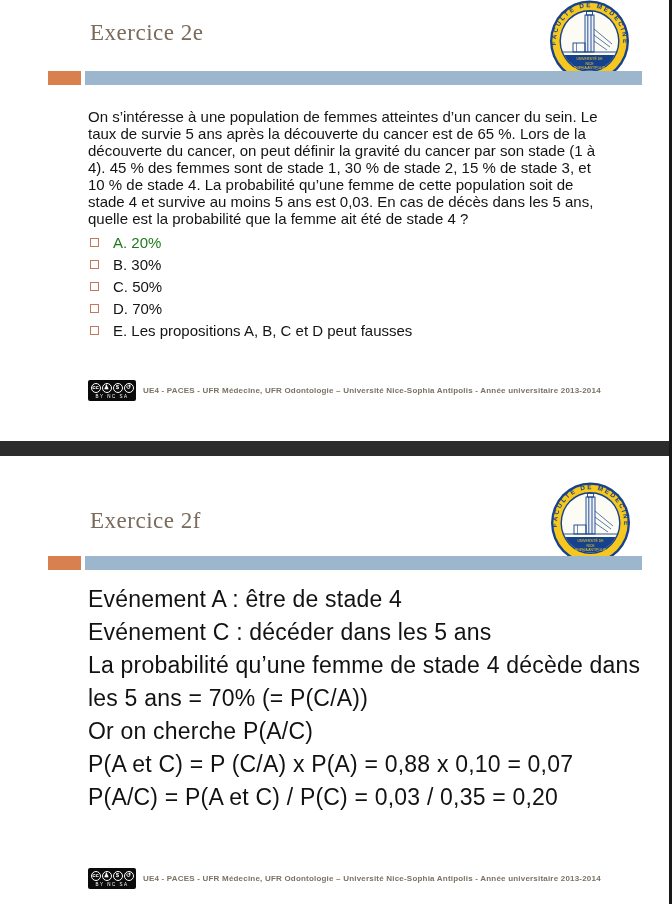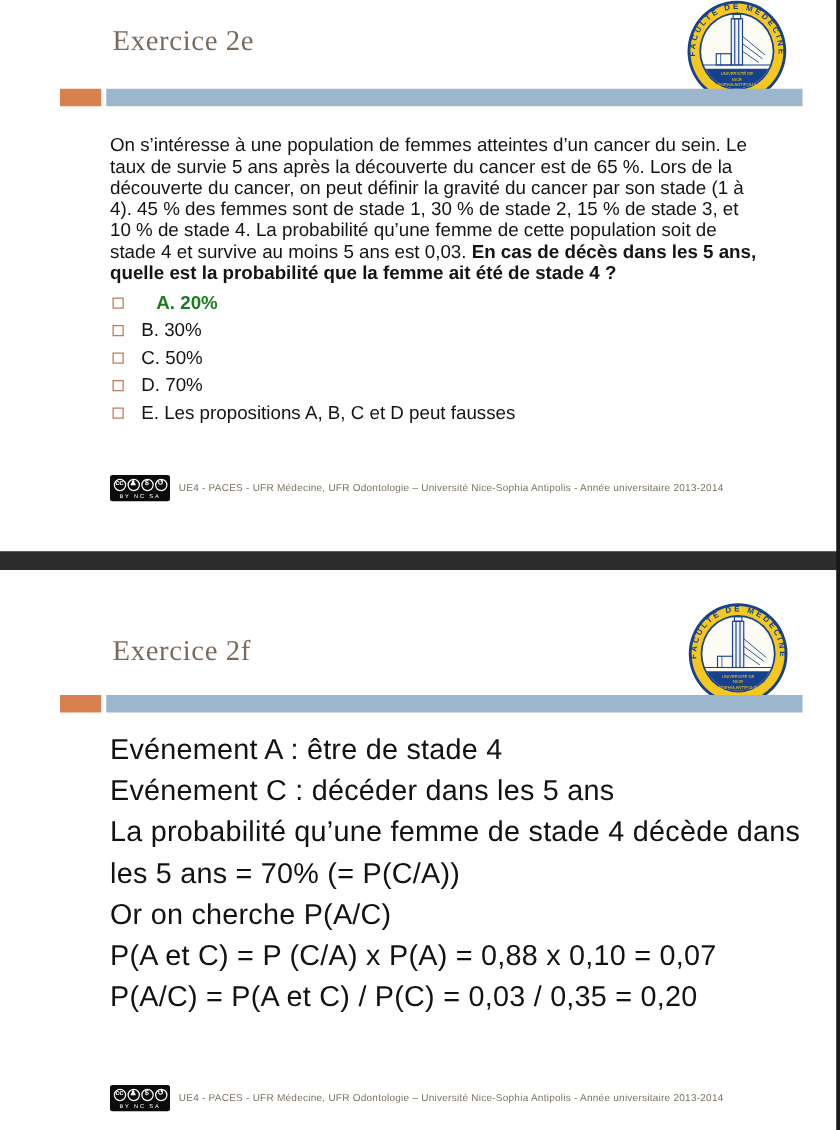--- a/index.html
+++ b/index.html
@@ -31,39 +31,39 @@
   #slide2 .logo{left:550px;top:26px;}
   .lg-blue{fill:var(--logo-blue,#16418c);}
   .lg-gold{fill:var(--logo-gold,#f5c71f);}
   .lg-white{fill:#fcfcf5;}
   .lg-stroke{stroke:var(--logo-blue,#16418c);fill:none;}
 
   .body1{
     position:absolute;left:88px;top:93px;width:519px;
     font-size:15px;line-height:17px;color:#141414;
   }
-  .q-bold{font-weight:700;}
+  .q-bold{font-weight:400;}
 
   .options{
     position:absolute;left:88px;top:235px;margin:0;padding:0;list-style:none;
     display:flex;flex-direction:column;gap:7px;
   }
   .option{display:flex;align-items:flex-start;font-size:15px;line-height:15px;color:#141414;height:15px;}
   .bullet{width:7px;height:7px;border:1.2px solid var(--bullet-border,#c0795a);margin:3px 14px 0 2px;flex:none;background:#fff;}
-  .option.correct .opt-text{color:var(--correct-green,#1c7c1c);font-weight:700;margin-left:12px;}
+  .option.correct .opt-text{color:var(--correct-green,#1c7c1c);font-weight:400;}
 
   .body2{
     position:absolute;left:88px;top:127px;width:560px;
     font-size:23px;line-height:33px;color:#121212;letter-spacing:0.2px;
   }
 
   .footer{position:absolute;left:88px;display:flex;align-items:center;gap:7px;}
   #slide1 .footer{top:380px;}
   #slide2 .footer{top:412px;}
-  .footer-text{font-size:8px;color:var(--footer-text-color,#7b7264);letter-spacing:0.2px;white-space:nowrap;}
+  .footer-text{font-size:8px;color:var(--footer-text-color,#7b7264);letter-spacing:0.2px;white-space:nowrap;font-weight:bold;}
 
   .cc-badge{
     width:48px;height:21px;background:#0b0b0b;border-radius:2px;flex:none;
     display:flex;flex-direction:column;align-items:center;justify-content:center;
   }
   .cc-icons{display:flex;gap:1px;align-items:center;}
   .cc-circle{
     width:10px;height:10px;border:1px solid #fff;border-radius:50%;box-sizing:border-box;
     color:#fff;font-size:6px;line-height:7px;text-align:center;font-weight:700;overflow:hidden;
   }

